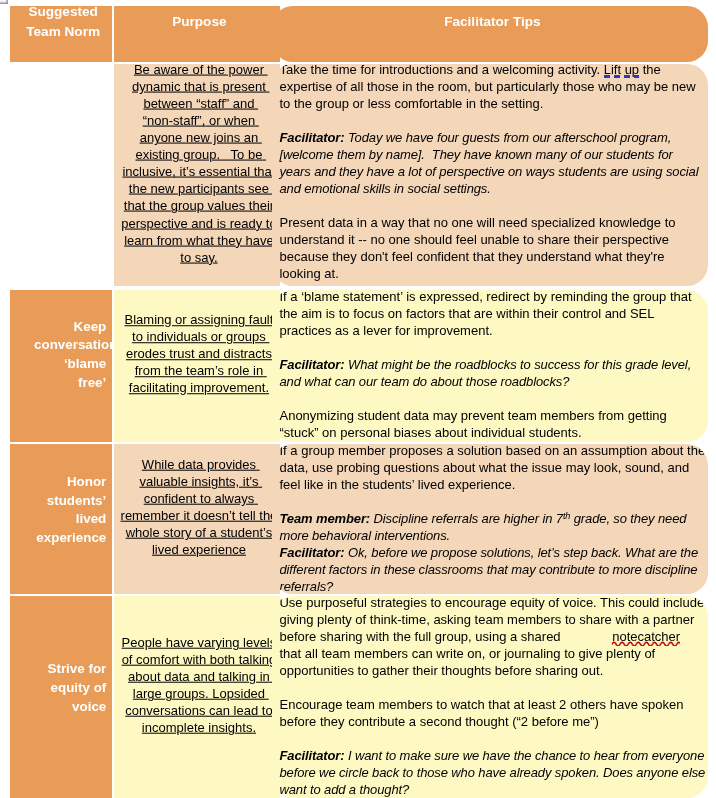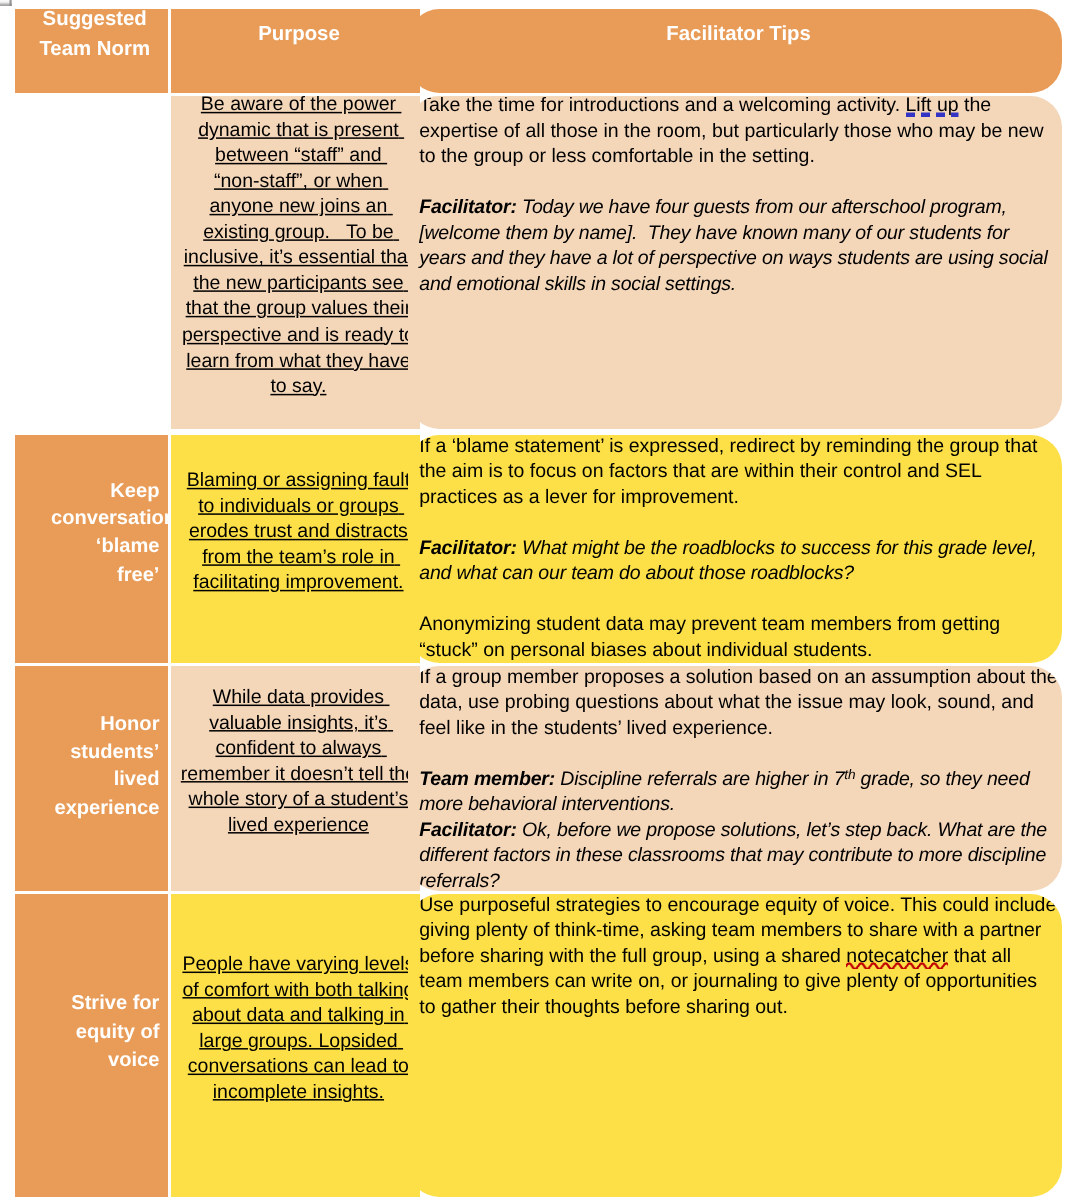--- a/index.html
+++ b/index.html
@@ -47,21 +47,21 @@
     position:absolute;left:0;right:0;top:50%;
     transform:translateY(calc(-50% - 8.2px));
     padding:0 5.5px 0 8.3px;
   }
 
   .row2 .norm-t{transform:translateY(calc(-50% - 10.4px));padding-left:24px;}
   .row1.tips .t{top:-3.5px;}
   .row2.tips .t{top:-1.7px;}
   .row4 .norm-t{transform:translateY(calc(-50% - 9.2px));}
   .cellA{background:#F4D6B9;}
-  .cellB{background:#fde047;}
+  .cellB{background:#fef9c3;}
 
   .nowrap{white-space:nowrap;}
   .prewrap{white-space:pre-wrap;}
   .purpose .t{
     white-space:pre-wrap;
     font-size:13px;line-height:17.05px;text-align:center;color:#000000;
     position:absolute;left:0;right:0;top:50%;
     transform:translateY(calc(-50% - 12.15px));
     padding:0 1.9px 0 5.6px;
     text-decoration:underline;
@@ -75,21 +75,21 @@
   .tips p.gap{height:17.0px;}
   .tips em{letter-spacing:-0.12px;}
   em{font-style:italic;}
   b{font-weight:bold;}
   .sup{font-size:0.70em;vertical-align:baseline;position:relative;top:-4.2px;line-height:0;}
   .grammar{position:relative;}
   .grammar .dashes{
     position:absolute;left:0;top:13.5px;width:100%;height:2.7px;
     background-image:repeating-linear-gradient(90deg,#3333C4 0px,#3333C4 6px,rgba(0,0,0,0) 6px,rgba(0,0,0,0) 10px);
   }
-  .spell{position:relative;}
+  .spell{position:relative;margin-left:48px;}
   .spell .squiggle{
     position:absolute;left:0;top:10.8px;width:100%;height:6px;overflow:visible;
     pointer-events:none;
   }
   .spell .squiggle svg{display:block;}
 </style>
 </head>
 <body>
 
 <div id="page">
@@ -107,20 +107,21 @@
 
   <div class="cell purpose cellA col2 row1">
       <div class="t"><span>Be aware of the power dynamic that is present between “staff” and </span><span class="nowrap">“non-staff”,</span><span> or when anyone new joins an existing group.   To be inclusive, it’s essential that the new participants see that the group values their perspective and is ready to learn from what they have to say.</span></div>
     </div>
   <div class="cell tips cellA col3 row1">
       <div class="t">
     <p><span>Take the time for introductions and a welcoming activity. </span><span class="grammar"><span>Lift up</span><span class="dashes"></span></span><span> the expertise of all those in the room, but particularly those who may be new to the group or less comfortable in the setting.</span></p>
     <p class="gap"></p>
     <p><em><b>Facilitator:</b><span class="prewrap"> Today we have four guests from our afterschool program, [welcome them by name].  They have known many of our students for years and they have a lot of perspective on ways students are using social and emotional skills in social settings.</span></em></p>
     <p class="gap"></p>
+    <p>Present data in a way that no one will need specialized knowledge to understand it -- no one should feel unable to share their perspective because they don't feel confident that they understand what they're looking at.</p>
   </div>
     </div>
 
   <div class="cell norm col1 row2">
       <div class="t norm-t">Keep conversations ‘blame free’</div>
     </div>
   <div class="cell purpose cellB col2 row2">
       <div class="t">Blaming or assigning fault to individuals or groups erodes trust and distracts from the team’s role in facilitating improvement.</div>
     </div>
   <div class="cell tips cellB col3 row2">
@@ -160,16 +161,18 @@
               <svg width="100%" height="6" xmlns="http://www.w3.org/2000/svg">
                 <defs>
                   <pattern id="sq" width="8.1" height="6" patternUnits="userSpaceOnUse">
                     <path d="M0 4.1 Q2.03 0.3 4.05 4.1 T8.1 4.1" fill="none" stroke="#C00000" stroke-width="1.5" stroke-linecap="round"></path>
                   </pattern>
                 </defs>
                 <rect x="0" y="0" width="100%" height="6" fill="url(#sq)"></rect>
               </svg>
             </span></span><span> that all team members can write on, or journaling to give plenty of opportunities to gather their thoughts before sharing out.</span></p>
     <p class="gap"></p>
+    <p>Encourage team members to watch that at least 2 others have spoken before they contribute a second thought (“2 before me”)</p>
     <p class="gap"></p>
+    <p><em><b>Facilitator:</b><span> I want to make sure we have the chance to hear from everyone before we circle back to those who have already spoken. Does anyone else want to add a thought?</span></em></p>
   </div>
     </div>
 </div>
 
 </body></html>

